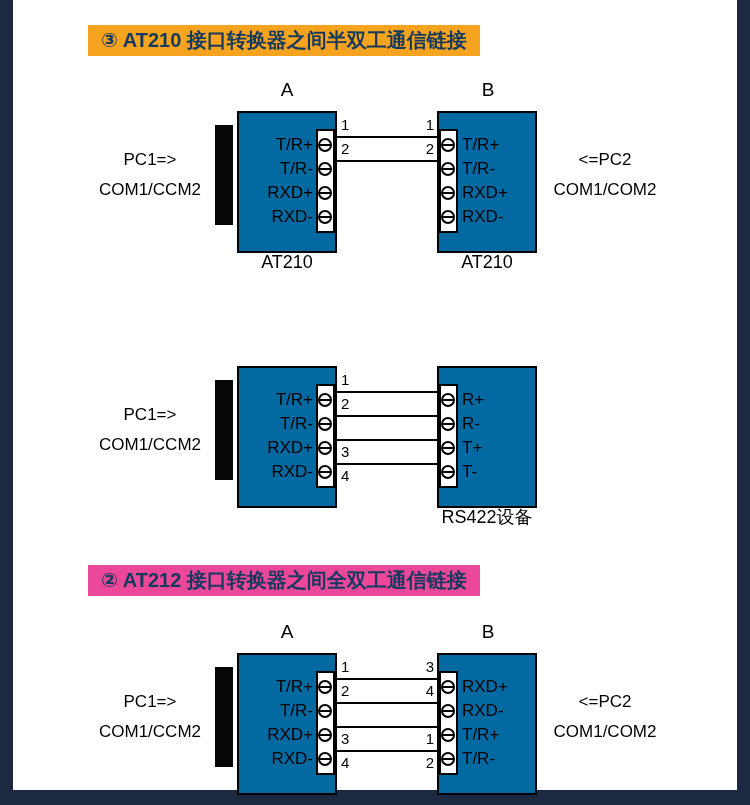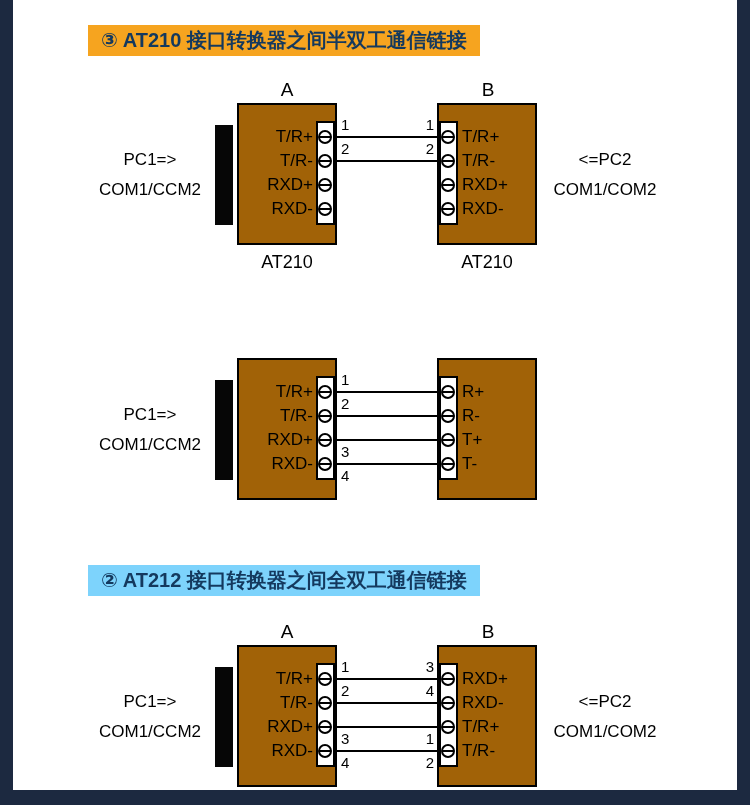--- a/index.html
+++ b/index.html
@@ -5,21 +5,21 @@
   * { margin:0; padding:0; box-sizing:border-box; }
   html,body { background:#e9e9e9; }
   body { font-family:"Liberation Sans","DejaVu Sans",sans-serif; color:#000; }
   .page { position:relative; width:750px; height:805px; background:#ffffff; overflow:hidden; margin:0 auto; }
 
   .frame { position:absolute; background:#1c2940; }
 
   .banner { position:absolute; height:31px; line-height:31px; padding:0 13px;
             font-size:20px; font-weight:bold; color:#14395e; white-space:nowrap;text-align:center; }
 
-  .devbox { position:absolute; width:100px; height:142px; border:2px solid #000; background:#a16207; }
+  .devbox { position:absolute; width:100px; height:142px; border:2px solid #000; background:#0369a1;margin-top:8px; }
   .strip  { position:absolute; width:19px; height:104px; border:2px solid #000; background:#fff; }
   .term   { position:absolute; left:0; width:14px; height:14px; border:2px solid #000;
             border-radius:50%; background:#fff; }
   .term::after { content:""; position:absolute; left:0; right:0; top:4px; border-top:2px solid #000; }
   .t0{top:7px}.t1{top:31px}.t2{top:55px}.t3{top:79px}
 
   .tlabel { position:absolute; font-size:17px; line-height:20px; white-space:nowrap; }
   .tl-left  { left:0; width:74px; text-align:right; }
   .tl-right { left:23px; text-align:left; }
   .r0{top:22px}.r1{top:46px}.r2{top:70px}.r3{top:94px}
@@ -132,22 +132,23 @@
 
   <div class="wire" style="top:391px;"></div>
   <div class="wire" style="top:415px;"></div>
   <div class="wire" style="top:439px;"></div>
   <div class="wire" style="top:463px;"></div>
   <div class="wnum wnum-l" style="top:371px;">1</div>
   <div class="wnum wnum-l" style="top:395px;">2</div>
   <div class="wnum wnum-l" style="top:443px;">3</div>
   <div class="wnum wnum-l" style="top:467px;">4</div>
 
-
-  <div class="banner" style="left: 88px; top: 565px; background: #7dd3fc;">② AT212 接口转换器之间全双工通信链接</div>
+  <div class="sub" style="left:417px;top:506px;width:140px;">RS422设备</div>
+
+  <div class="banner" style="left: 88px; top: 565px; background: #ec4899;">② AT212 接口转换器之间全双工通信链接</div>
 
   <div class="ab-label" style="left:267px;top:622px;">A</div>
   <div class="ab-label" style="left:468px;top:622px;">B</div>
 
   <div class="cap" style="left:88px;top:687px;">
     <div>PC1=&gt;</div>
     <div>COM1/CCM2</div>
   </div>
   <div class="cap" style="left:543px;top:687px;">
     <div>&lt;=PC2</div>

